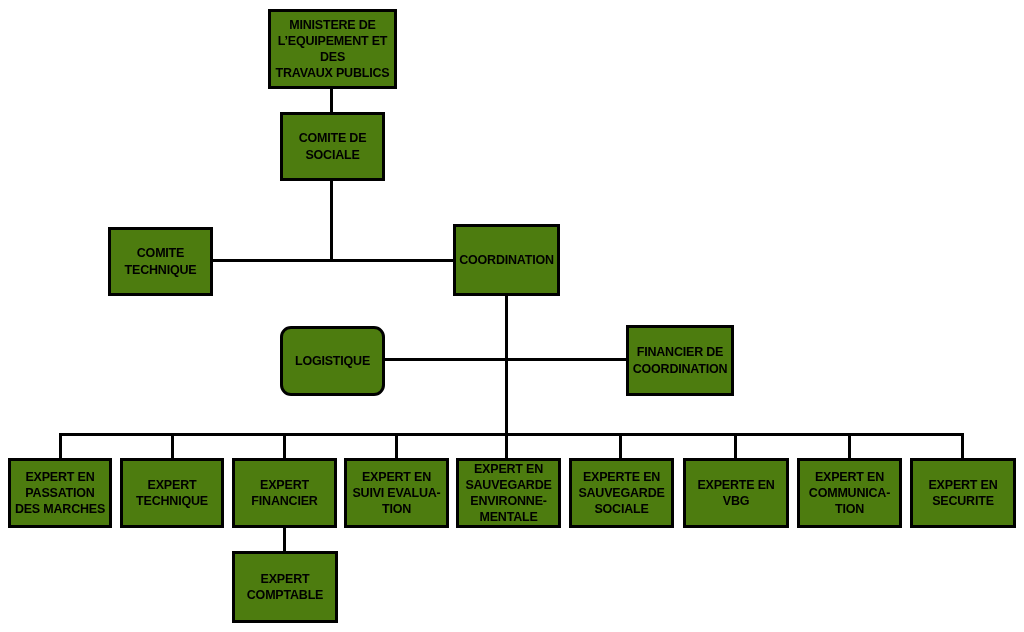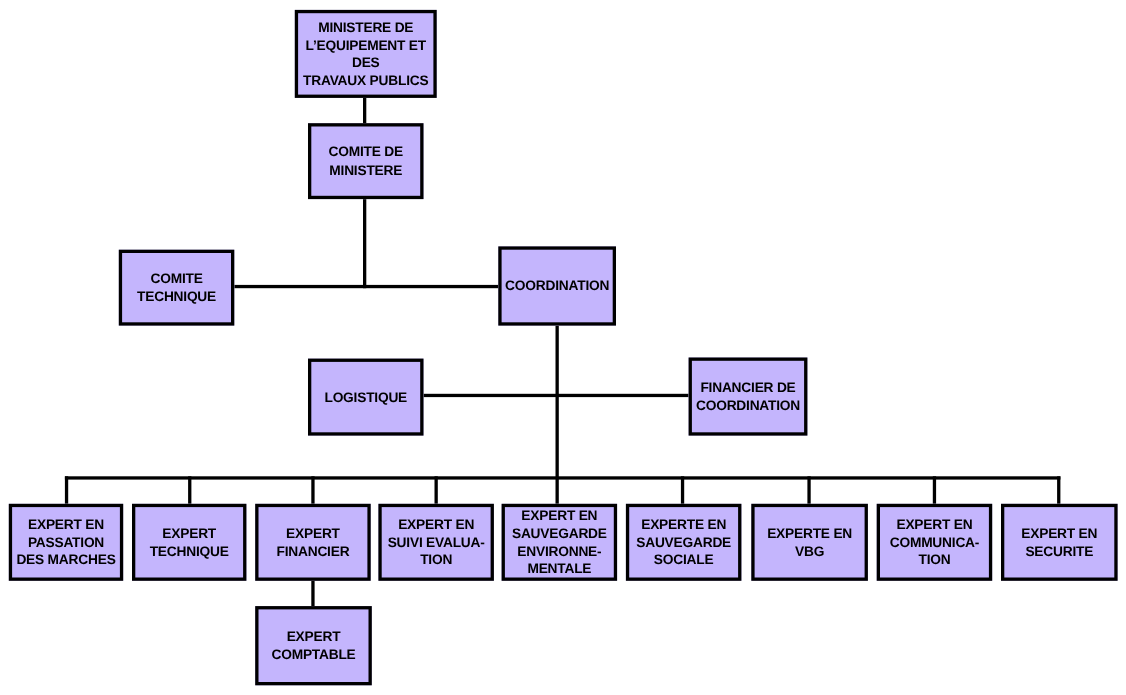--- a/index.html
+++ b/index.html
@@ -8,21 +8,21 @@
     width: 1024px;
     height: 632px;
     background: #ffffff;
     font-family: "Liberation Sans", "DejaVu Sans", sans-serif;
     overflow: hidden;
   }
   .node {
     position: absolute;
     box-sizing: border-box;
     border: 3px solid #000000;
-    background: #c4b5fd;
+    background: #4d7c0f;
     color: #000000;
     display: flex;
     align-items: center;
     justify-content: center;
     text-align: center;
     font-weight: bold;
     font-size: 12.5px;
     line-height: 1.3;
     letter-spacing: -0.2px;
     white-space: pre-line;
@@ -33,21 +33,21 @@
     position: absolute;
     background: #000000;
     z-index: 1;
   }
 
   
   .n-ministere    { left:268px; top:9px;   width:129px; height:80px; }
   .n-pilotage     { left:280px; top:112px; width:105px; height:69px; }
   .n-technique    { left:108px; top:227px; width:105px; height:69px;text-align:center; }
   .n-coordination { left:453px; top:224px; width:107px; height:72px; }
-  .n-logistique   { left:280px; top:326px; width:105px; height:70px; }
+  .n-logistique   { left:280px; top:326px; width:105px; height:70px;border-radius:11px; }
   .n-assistante   { left:626px; top:325px; width:108px; height:71px; }
   .n-e1 { left:8px;   top:458px; width:104px; height:70px; }
   .n-e2 { left:120px; top:458px; width:104px; height:70px; }
   .n-e3 { left:232px; top:458px; width:105px; height:70px; }
   .n-e4 { left:344px; top:458px; width:105px; height:70px; }
   .n-e5 { left:456px; top:458px; width:105px; height:70px; }
   .n-e6 { left:569px; top:458px; width:105px; height:70px; }
   .n-e7 { left:683px; top:458px; width:106px; height:70px; }
   .n-e8 { left:797px; top:458px; width:105px; height:70px; }
   .n-e9 { left:910px; top:458px; width:106px; height:70px; }
@@ -89,21 +89,21 @@
   <div class="edge e-drop-7"></div>
   <div class="edge e-drop-8"></div>
   <div class="edge e-drop-9"></div>
   <div class="edge e-fin-comp"></div>
 
   <div class="node n-ministere">MINISTERE DE
 L’EQUIPEMENT ET
 DES
 TRAVAUX PUBLICS</div>
   <div class="node n-pilotage">COMITE DE
-MINISTERE</div>
+SOCIALE</div>
   <div class="node n-technique">COMITE
 TECHNIQUE</div>
   <div class="node n-coordination">COORDINATION</div>
   <div class="node n-logistique">LOGISTIQUE</div>
   <div class="node n-assistante">FINANCIER DE
 COORDINATION</div>
 
   <div class="node n-e1">EXPERT EN
 PASSATION
 DES MARCHES</div>

